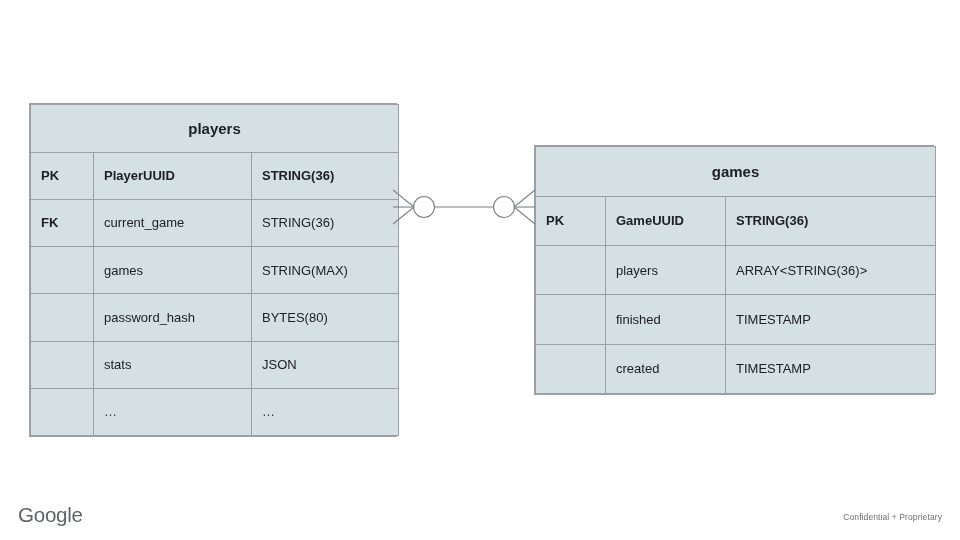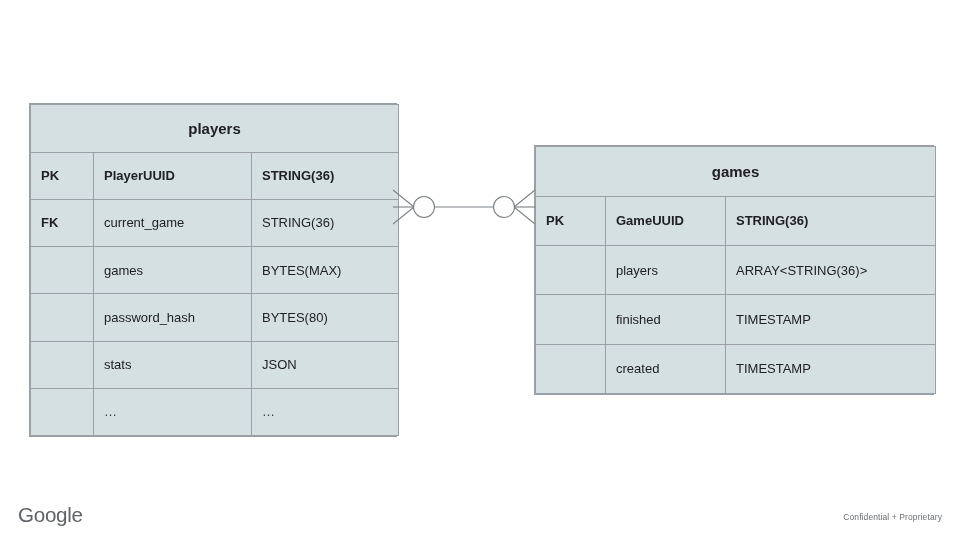--- a/index.html
+++ b/index.html
@@ -132,21 +132,21 @@
           <td class="bold-row">STRING(36)</td>
         </tr>
         <tr>
           <td class="key-col">FK</td>
           <td>current_game</td>
           <td>STRING(36)</td>
         </tr>
         <tr>
           <td class="key-col"></td>
           <td>games</td>
-          <td>BYTES(MAX)</td>
+          <td>STRING(MAX)</td>
         </tr>
         <tr>
           <td class="key-col"></td>
           <td>password_hash</td>
           <td>BYTES(80)</td>
         </tr>
         <tr>
           <td class="key-col"></td>
           <td>stats</td>
           <td>JSON</td>

